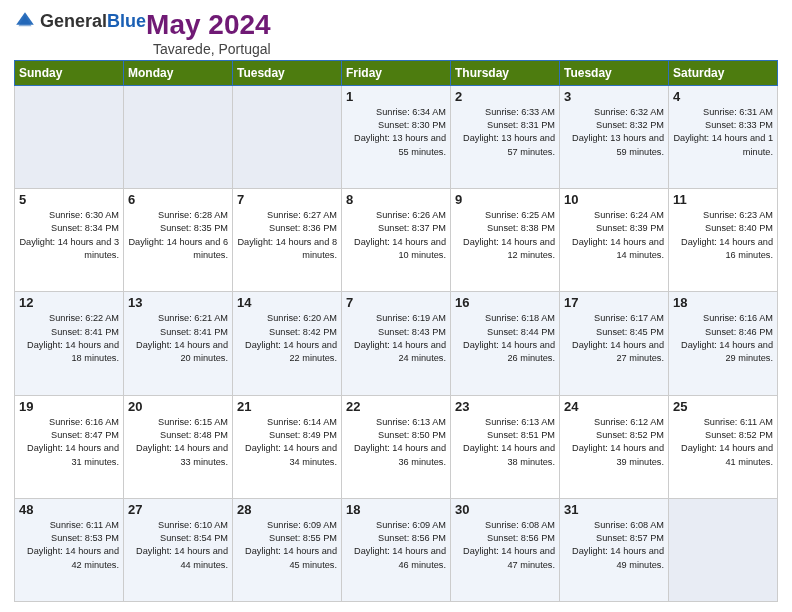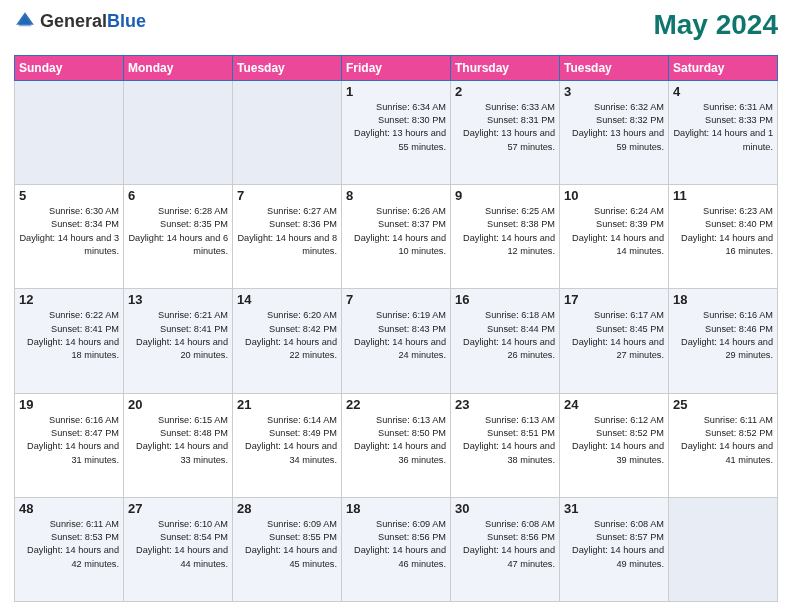--- a/index.html
+++ b/index.html
@@ -12,23 +12,22 @@
     }
     .page {
       width: 792px;
       height: 612px;
       padding: 10px 14px 10px 14px;
       display: flex;
       flex-direction: column;
     }
     .header {
       display: flex;
-      justify-content: space-between;
       align-items: flex-start;
-      margin-bottom: 14px;
+      margin-bottom: 3px;
     }
     .logo {
       display: flex;
       align-items: center;
       gap: 4px;
     }
     .logo-text-general {
       font-size: 18px;
       font-weight: bold;
       color: #333;
@@ -43,35 +42,35 @@
     .logo-icon {
       width: 22px;
       height: 22px;
     }
     .title-block {
       text-align: right;
     }
     .month-year {
       font-size: 28px;
       font-weight: bold;
-      color: #0f766e;
+      color: #701a75;
       line-height: 1.1;
     }
     .location {
       font-size: 14px;
       color: #444;
     }
     .calendar {
       flex: 1;
       border-collapse: collapse;
       width: 100%;
       table-layout: fixed;
     }
     .calendar th {
-      background: #ec4899;
+      background: #4d7c0f;
       color: #fff;
       font-size: 12px;
       font-weight: bold;
       padding: 5px 4px;
       text-align: left;
       border: 1px solid #2c6fbd;
     }
     .calendar td {
       border: 1px solid #ccc;
       vertical-align: top;
@@ -113,20 +112,21 @@
       <svg class="logo-icon" viewBox="0 0 30 30">
         <polygon points="15,3 27,20 3,20" fill="#2c6fbd"></polygon>
         <polygon points="15,8 24,22 6,22" fill="#1a5fb4" opacity="0.5"></polygon>
       </svg>
       <div>
         <span class="logo-text-general">General</span><span class="logo-text-blue">Blue</span>
       </div>
     </div>
     <div class="title-block">
       <div class="month-year">May 2024</div>
+      <div class="location">Tavarede, Portugal</div>
     </div>
   </div>
 
   <table class="calendar">
     <thead>
       <tr>
       <th>Sunday</th>
           <th>Monday</th>
           <th>Tuesday</th>
           <th>Friday</th>

